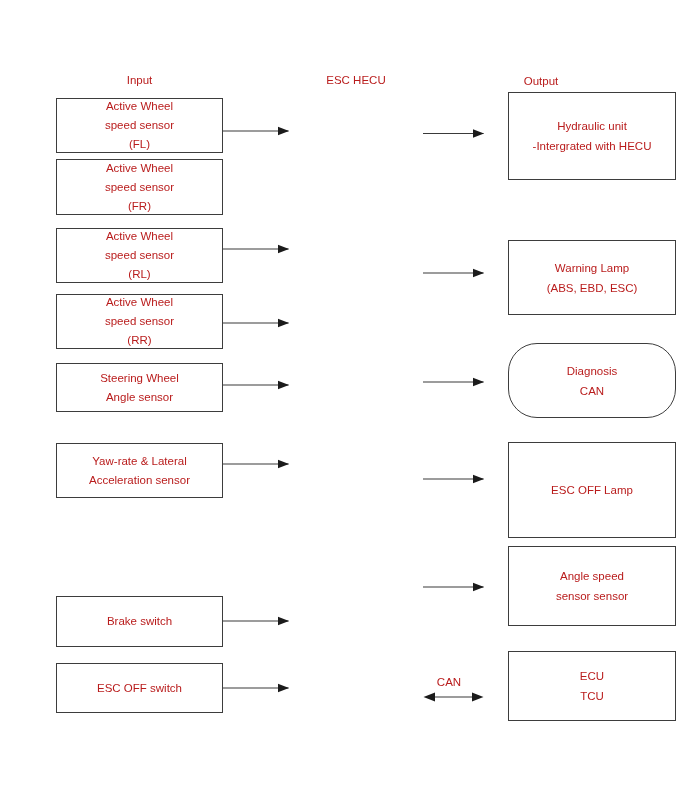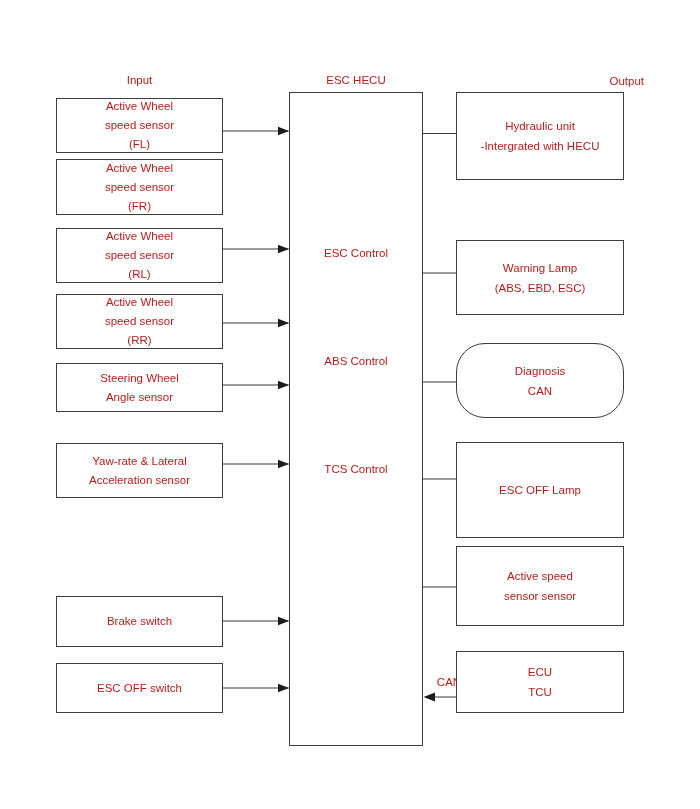--- a/index.html
+++ b/index.html
@@ -40,33 +40,33 @@
   .b-in8 { top: 663px; height: 50px; text-align: center; }
 
   
   .b-hecu { left: 289px; top: 92px; width: 134px; height: 654px; display: block; }
   .fn { position: absolute; left: 0; right: 0; text-align: center; font-size: 11.5px; }
   .fn1 { top: 151px; }
   .fn2 { top: 259px; }
   .fn3 { top: 367px; }
 
   
-  .b-out { left: 456px; width: 168px; }
+  .b-out { left: 508px; width: 168px; }
   .b-out1 { top: 92px;  height: 88px; }
   .b-out2 { top: 240px; height: 75px; }
   .b-out3 { top: 343px; height: 75px; border-radius: 29px; }
   .b-out4 { top: 442px; height: 96px; }
   .b-out5 { top: 546px; height: 80px; }
-  .b-out6 { top: 651px; height: 62px; }
+  .b-out6 { top: 651px; height: 70px; }
 
   
   .lbl { position: absolute; font-size: 11.5px; line-height: 13px; text-align: center; }
   .lbl-input  { left: 56px;  width: 167px; top: 74px; }
   .lbl-hecu   { left: 289px; width: 134px; top: 74px; }
-  .lbl-output { left: 476px; width: 168px; top: 75px; text-align: right; }
+  .lbl-output { left: 457px; width: 168px; top: 75px; }
   .lbl-can    { left: 427px; width: 44px;  top: 676px; }
 
   .wires { position: absolute; left: 0; top: 0; pointer-events: none; }
 </style>
 </head>
 <body>
 
 <div class="stage">
 
   <svg class="wires" width="700" height="809" viewBox="0 0 700 809">
@@ -127,43 +127,38 @@
     <span>Yaw-rate &amp; Lateral</span>
     <span>Acceleration sensor</span>
   </div>
   <div class="box b-in b-in7">
     <span>Brake switch</span>
   </div>
   <div class="box b-in b-in8">
     <span>ESC OFF switch</span>
   </div>
 
-  <div class="box b-hecu">
-    <span class="fn fn1">ESC Control</span>
-    <span class="fn fn2">ABS Control</span>
-    <span class="fn fn3">TCS Control</span>
-  </div>
 
   <div class="box out b-out b-out1">
     <span>Hydraulic unit</span>
     <span>-Intergrated with HECU</span>
   </div>
   <div class="box out b-out b-out2">
     <span>Warning Lamp</span>
     <span>(ABS, EBD, ESC)</span>
   </div>
   <div class="box out b-out b-out3">
     <span>Diagnosis</span>
     <span>CAN</span>
   </div>
   <div class="box out b-out b-out4">
     <span>ESC OFF Lamp</span>
   </div>
   <div class="box out b-out b-out5">
-    <span>Active speed</span>
+    <span>Angle speed</span>
     <span>sensor sensor</span>
   </div>
   <div class="box out b-out b-out6">
     <span>ECU</span>
     <span>TCU</span>
   </div>
 
 </div>
 
 </body></html>

